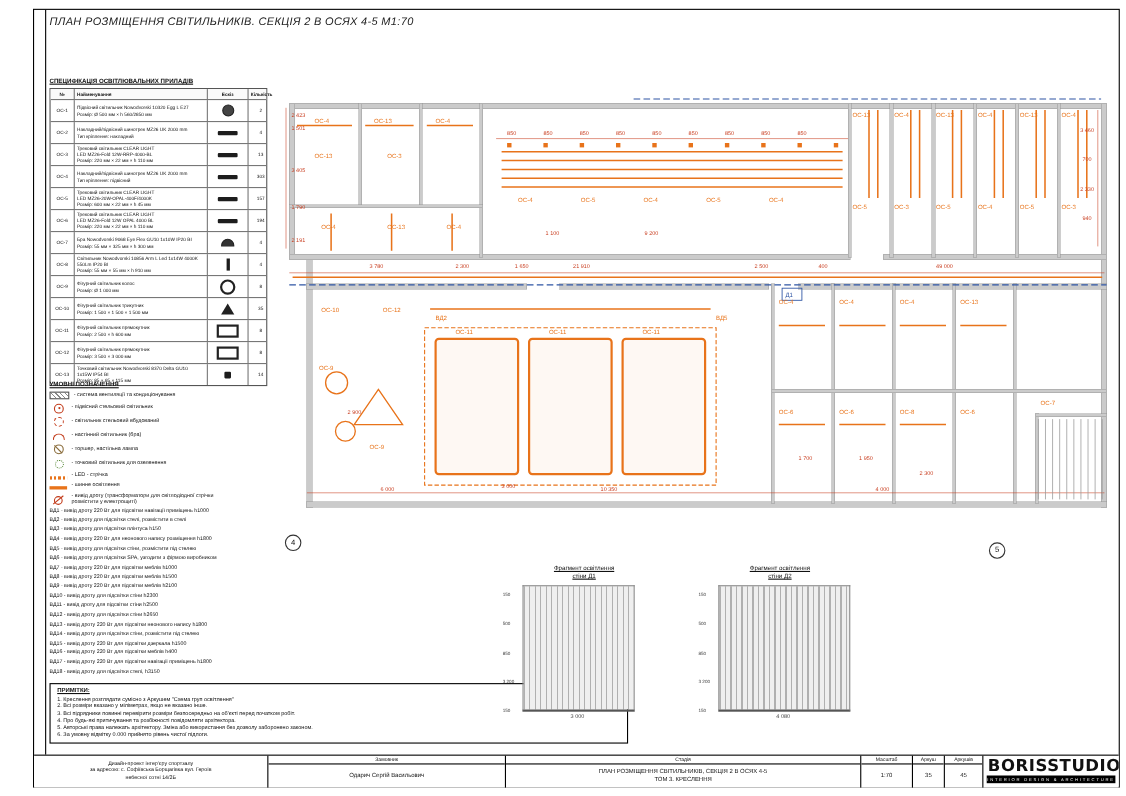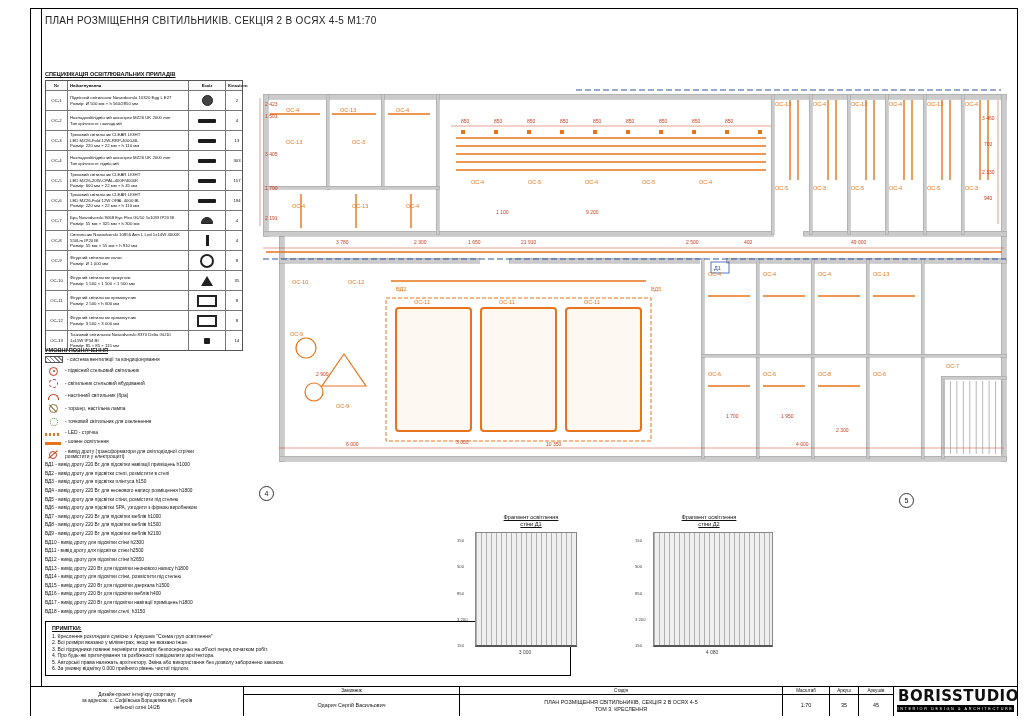--- a/index.html
+++ b/index.html
@@ -1,20 +1,20 @@
 <!DOCTYPE html>
 <html><head>
 <meta charset="utf-8">
 <style>
   html,body{margin:0;padding:0;background:#fff;width:1024px;height:724px;
     font-family:"Liberation Sans",sans-serif;color:#111;-webkit-font-smoothing:antialiased;}
   .sheet{position:relative;width:1024px;height:724px;background:#fff;overflow:hidden;}
   .frame{position:absolute;left:30px;top:8px;width:986px;height:706px;border:1px solid #000;background:#fff;}
   .innerline{position:absolute;left:10px;top:0;height:100%;border-left:1px solid #000;}
-  .sheet-title{position:absolute;left:14px;top:6px;font-size:10px;letter-spacing:.3px;color:#222;}
+  .sheet-title{position:absolute;left:14px;top:6px;font-size:10px;letter-spacing:.3px;color:#222;font-style:italic;}
 
   
   .spec{position:absolute;left:14px;top:62px;width:198px;}
   .spec-title{font-size:5.6px;font-weight:bold;text-decoration:underline;margin-bottom:3px;}
   .stable{border:1px solid #555;}
   .srow{display:flex;border-bottom:.5px solid #777;min-height:19px;align-items:stretch;}
   .srow:last-child{border-bottom:none;}
   .srow.head{min-height:9px;font-weight:bold;background:#fafafa;}
   .scell{border-right:.5px solid #777;display:flex;align-items:center;justify-content:center;
     font-size:4.3px;line-height:1.25;padding:1px 2px;text-align:center;white-space:pre-line;}

